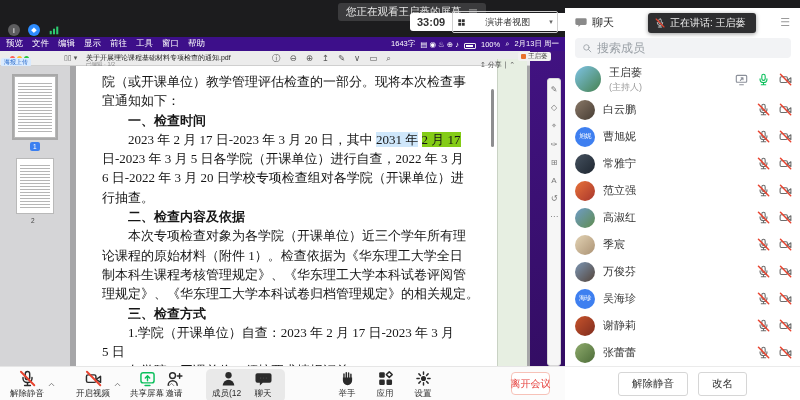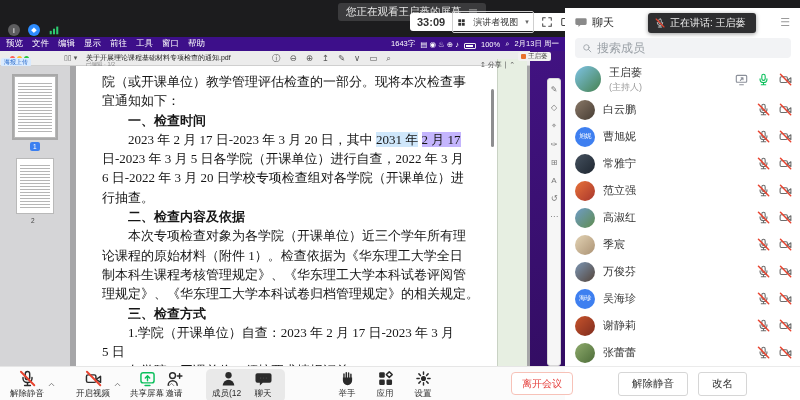--- a/index.html
+++ b/index.html
@@ -8,21 +8,21 @@
   
   .ic{display:inline-block;vertical-align:middle;width:14px;height:14px;fill:none;stroke:currentColor;stroke-width:1.2;stroke-linecap:round;stroke-linejoin:round;flex:none}
   .ic .f{fill:currentColor;stroke:none}
   .ic .sl{stroke:#e8432f;stroke-width:1.6}.s12{width:12px;height:12px}.s10{width:10px;height:10px}.s9{width:9px;height:9px}
   
   .stage{position:absolute;left:0;top:0;width:565px;height:366px;background:#1c1c1e;overflow:hidden}
   .stage-ico{position:absolute;top:24px;display:flex;align-items:center;justify-content:center;border-radius:50%}
   .watch-banner{position:absolute;left:338px;top:3px;height:18px;display:flex;align-items:center;gap:6px;background:#3b3b3d;border-radius:3px;padding:0 8px;color:#e9e9e9;font-size:10.5px;white-space:nowrap}
   .floatbar{position:absolute;left:410px;top:13px;height:18px;background:#fff;border-radius:3px;display:flex;align-items:center;gap:7px;padding:0 7px}
   .timer{font-size:11px;color:#333;font-weight:bold}
-  .viewbtn{display:flex;align-items:center;gap:7px;border:1px solid #cfcfcf;border-radius:2px;height:14px;padding:10px 4px;font-size:9px;color:#333;white-space:nowrap}
+  .viewbtn{display:flex;align-items:center;gap:19px;border:1px solid #cfcfcf;border-radius:2px;height:14px;padding:10px 4px;font-size:9px;color:#333;white-space:nowrap}
   .caret{font-size:7px;color:#666}
   
   .menubar{position:absolute;left:0;top:37px;width:565px;height:14px;background:#3d0f8a;display:flex;align-items:center;color:#fff;font-size:8.5px;padding:0 6px;white-space:nowrap}
   .menubar .mi{margin-right:9px}
   .menubar .mi.b{font-weight:normal}
   .mright{margin-left:auto;display:flex;align-items:flex-end;gap:5px;font-size:7.5px}
   .bat{display:inline-block;width:12px;height:6px;border:1px solid #eee;border-radius:1px;position:relative}
   .bat i{position:absolute;left:1px;top:1px;bottom:1px;right:2px;background:#fff}
   .desktop{position:absolute;left:0;top:51px;width:565px;height:315px;background:linear-gradient(160deg,#4a1694,#330d63)}
   .pvwin{position:absolute;left:0;top:0;width:530px;height:315px;background:#a6a6a8}
@@ -39,21 +39,21 @@
   .thumb.sel{outline:2px solid #a9a9a9}
   .pbadge{position:absolute;font-size:6.5px;text-align:center}
   .pbadge.b1{background:#3b7ff0;color:#fff;border-radius:2px;padding:0 3px;line-height:9px}
   .pbadge.b2{color:#444}
   .page{position:absolute;left:76px;top:15px;width:421px;height:300px;background:#fff;overflow:hidden}
   .doc{padding:6px 14px 0 26px;font-family:"Liberation Serif","DejaVu Serif",serif;font-size:13px;color:#161616;white-space:nowrap}
   .doc .ln{height:19.3px;line-height:19.3px;overflow:hidden}
   .doc .ind{padding-left:26px}
   .doc .hd{font-weight:bold}
   .hl-l{background:#cfe7fb}
-  .hl-s{background:#c4b5fd}
+  .hl-s{background:#84cc16}
   .scrollthumb{position:absolute;left:491px;top:38px;width:3px;height:58px;background:#8e8e90;border-radius:2px}
   .greenpane{position:absolute;left:497px;top:8px;width:30px;height:307px;background:#e7efe2;border-left:1px solid #c9d2c4}
   .sharechip{position:absolute;left:480px;top:9px;font-size:7px;color:#555;white-space:nowrap}
   .spkchip{position:absolute;left:518px;top:1px;height:9px;background:#f2f2f2;border-radius:2px;font-size:6.5px;color:#333;display:flex;align-items:center;gap:2px;padding:0 3px;white-space:nowrap}
   .spkdot{width:5px;height:5px;border-radius:1px;background:#e8722c}
   .annstrip{position:absolute;left:547px;top:27px;width:14px;height:288px;background:#f6f6f6;border:1px solid #d8d8d8;border-radius:3px;display:flex;flex-direction:column;align-items:center;gap:9px;padding-top:6px;font-size:8px;color:#777}
   
   .panel{position:absolute;left:565px;top:8px;width:235px;height:392px;background:#fff}
   .p-head{position:absolute;left:0;top:0;width:235px;height:28px;display:flex;align-items:center;padding:0 10px;color:#5f5f5f;gap:5px}
   .p-head .t{font-size:11px;color:#2b2b2b}
@@ -71,21 +71,21 @@
   .mbadge{font-size:9px;color:#9a9a9a;margin-top:1px}
   .micons{margin-left:auto;display:flex;align-items:center;gap:9px;color:#6d6d6d}
   .p-foot{position:absolute;left:0;top:358px;width:235px;height:34px;border-top:1px solid #ebebeb;display:flex;align-items:center;justify-content:center;gap:10px}
   .pbtn{border:1px solid #d6d6d6;border-radius:3px;background:#fff;font-size:10.5px;color:#333;padding:4px 13px;white-space:nowrap}
   
   .toolbar{position:absolute;left:0;top:366px;width:565px;height:34px;background:#fbfbfb;border-top:1px solid #e6e6e6}
   .tb-item{position:absolute;top:3px;width:60px;display:flex;flex-direction:column;align-items:center;gap:1px;color:#2a2a2a}
   .tb-item .lbl{font-size:8.5px;white-space:nowrap}
   .tb-item.active{background:#e9e9e9;border-radius:5px;width:44px;padding:1px 0 2px;top:2px}
   .tb-chev{position:absolute;top:8px;color:#666}
-  .leave{position:absolute;left:511px;top:5px;width:62px;height:23px;border:1px solid #f7c2b8;border-radius:4px;background:#fff;color:#e64340;font-size:10px;display:flex;align-items:center;justify-content:center;white-space:nowrap}
+  .leave{position:absolute;left:511px;top:5px;width:39px;height:23px;border:1px solid #f7c2b8;border-radius:4px;background:#fff;color:#e64340;font-size:10px;display:flex;align-items:center;justify-content:center;white-space:nowrap}
 </style>
 </head>
 <body>
 
 <div class="app">
 
   <div class="stage">
 
     <div class="stage-ico" style="left:8px;width:12px;height:12px;background:#5d5d5f;color:#fff;font-size:8px">i</div>
     <div class="stage-ico" style="left:28px;width:12px;height:12px;background:#2d8cff;color:#fff;font-size:7px">◆</div>

